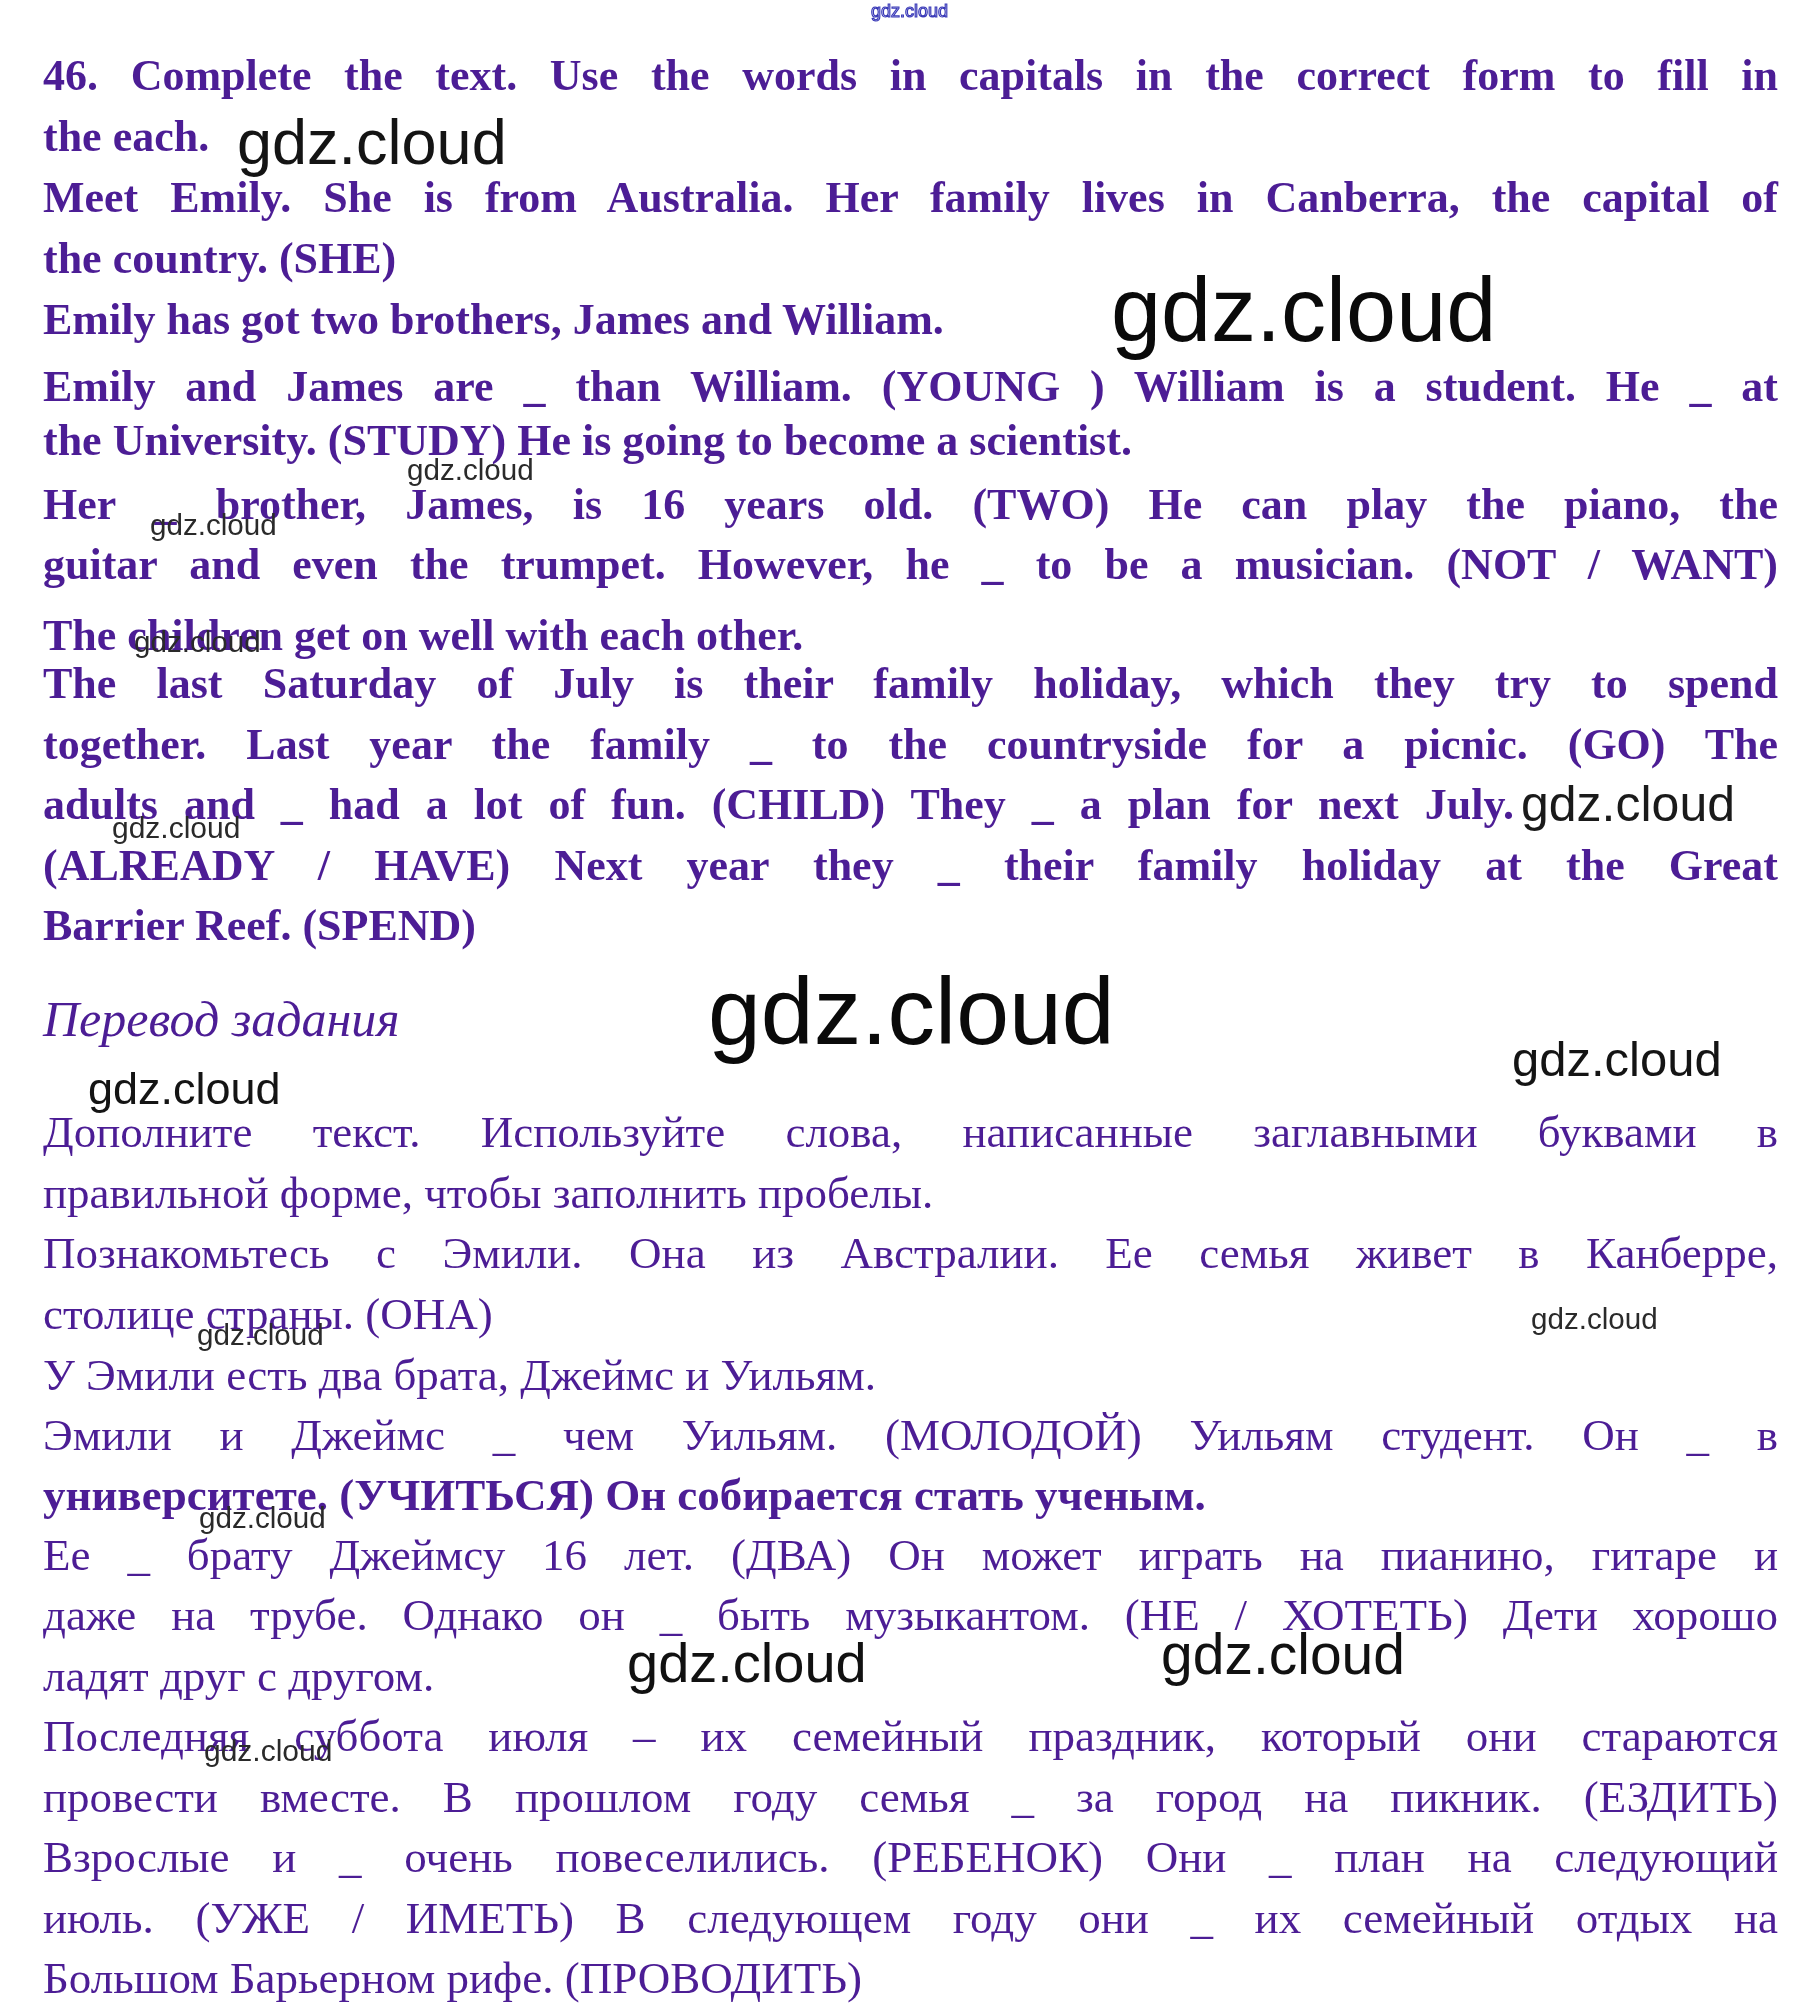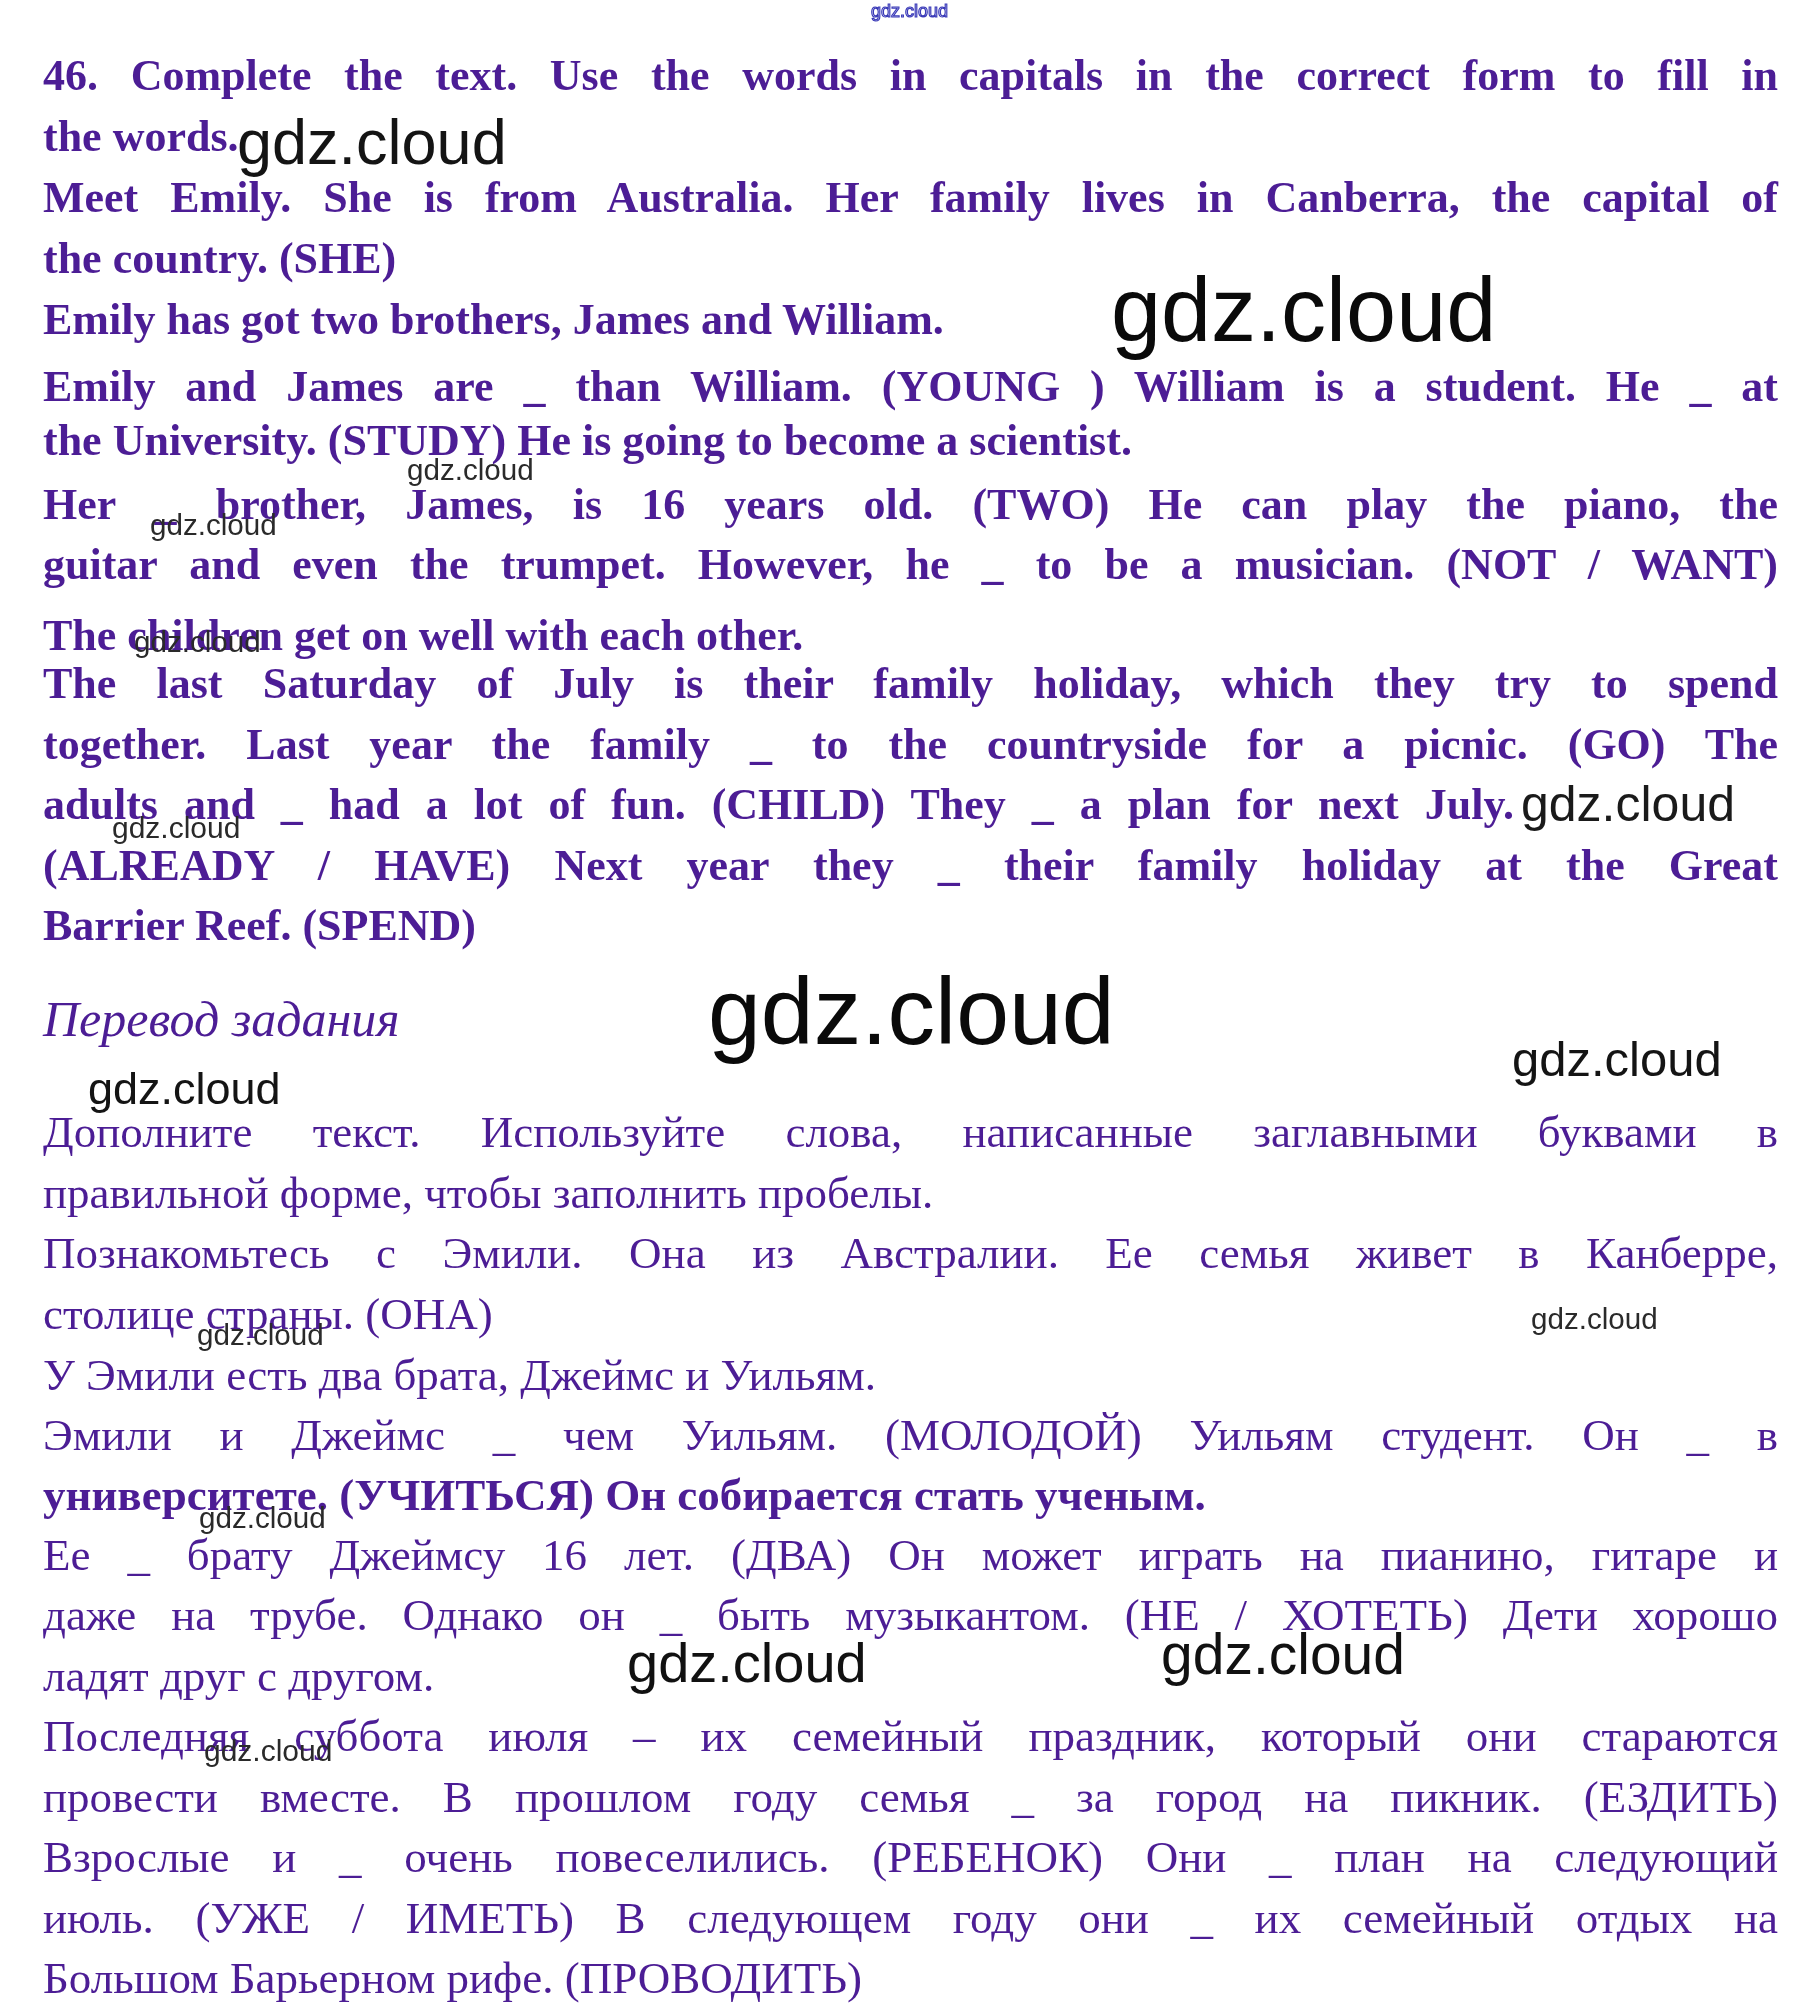--- a/index.html
+++ b/index.html
@@ -49,21 +49,21 @@
     color: rgba(255,255,255,0.05);
     -webkit-text-stroke: 1.2px #3a3ab8;
   }
 </style>
 </head>
 <body>
 
 <div id="page">
   <div id="text-layer">
       <div class="line en just" style="top: 52px; width: 1735px;">46. Complete the text. Use the words in capitals in the correct form to fill in</div>
-      <div class="line en" style="top: 113px;">the words.</div>
+      <div class="line en" style="top: 113px;">the each.</div>
       <div class="line en just" style="top: 174px; width: 1735px;">Meet Emily. She is from Australia. Her family lives in Canberra, the capital of</div>
       <div class="line en" style="top: 235px;">the country. (SHE)</div>
       <div class="line en" style="top: 296px;">Emily has got two brothers, James and William.</div>
       <div class="line en just" style="top: 356px; width: 1735px; margin-top: 7px;">Emily and James are _ than William. (YOUNG ) William is a student. He _ at</div>
       <div class="line en" style="top: 417px;">the University. (STUDY) He is going to become a scientist.</div>
       <div class="line en just" style="top: 481px; width: 1735px;">Her _ brother, James, is 16 years old. (TWO) He can play the piano, the</div>
       <div class="line en just" style="top: 541px; width: 1735px;">guitar and even the trumpet. However, he _ to be a musician. (NOT / WANT)</div>
       <div class="line en" style="top: 612px;">The children get on well with each other.</div>
       <div class="line en just" style="top: 660px; width: 1735px;">The last Saturday of July is their family holiday, which they try to spend</div>
       <div class="line en just" style="top: 721px; width: 1735px;">together. Last year the family _ to the countryside for a picnic. (GO) The</div>

